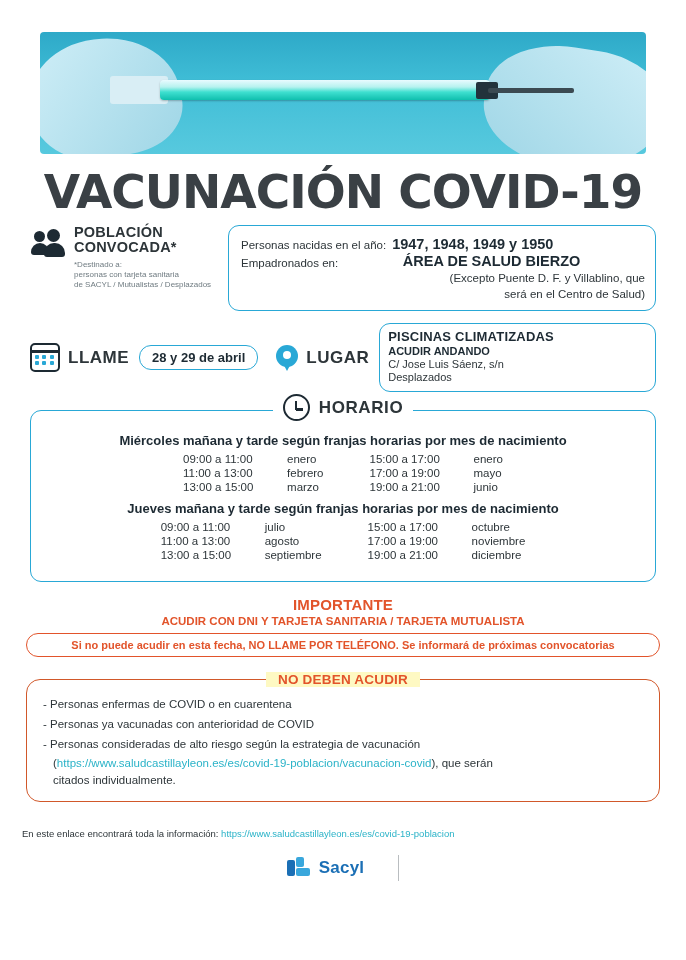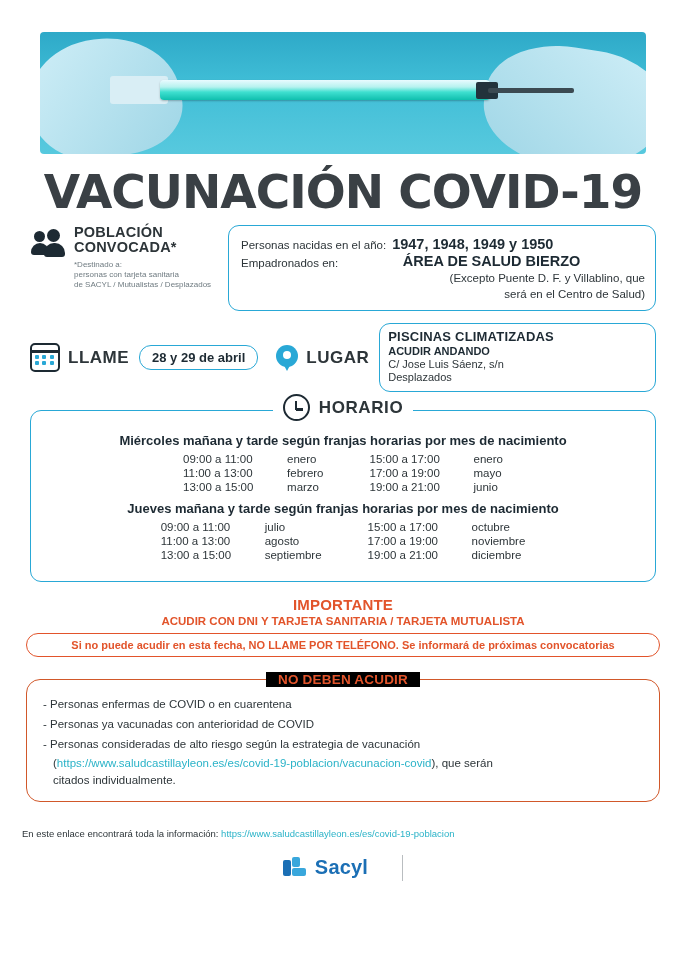--- a/index.html
+++ b/index.html
@@ -352,21 +352,21 @@
     position: relative;
     margin: 22px 4px 0 4px;
     padding: 16px 16px 12px 16px;
   }
   .nodeben-head {
     position: absolute;
     top: -10px; left: 0; right: 0;
     text-align: center;
   }
   .nodeben-head span {
-    background: #000000;
+    background: #fef9c3;
     padding: 0 12px;
     color: #e2542b;
     font-weight: bold;
     font-size: 13.5px;
     letter-spacing: .2px;
   }
   .nd-item {
     font-size: 11.5px;
     color: #2d3539;
     line-height: 1.45;
@@ -405,21 +405,21 @@
   }
   .logo-sacyl .mark .b1,
   .logo-sacyl .mark .b2,
   .logo-sacyl .mark .b3 {
     position: absolute; background: #1b6fb5; border-radius: 2px;
   }
   .logo-sacyl .mark .b1 { left: 0; top: 3px; width: 8px; height: 16px; }
   .logo-sacyl .mark .b2 { left: 9px; top: 0px; width: 8px; height: 10px; background: #39a7dc;}
   .logo-sacyl .mark .b3 { left: 9px; top: 11px; width: 14px; height: 8px; background: #39a7dc;}
   .logo-sacyl .txt {
-    color: #1b6fb5; font-weight: bold; font-size: 20px; letter-spacing: .2px;
+    color: #1b6fb5; font-weight: bold; font-size: 17px; letter-spacing: .2px;
   }
   .logo-junta { display: flex; align-items: center; gap: 7px; }
   .logo-junta .shield {
     width: 22px; height: 26px;
     background: #ffffff;
     border: 1px solid #b9262c;
     border-radius: 2px 2px 10px 10px;
     position: relative;
     display: grid;
     grid-template-columns: 1fr 1fr;

